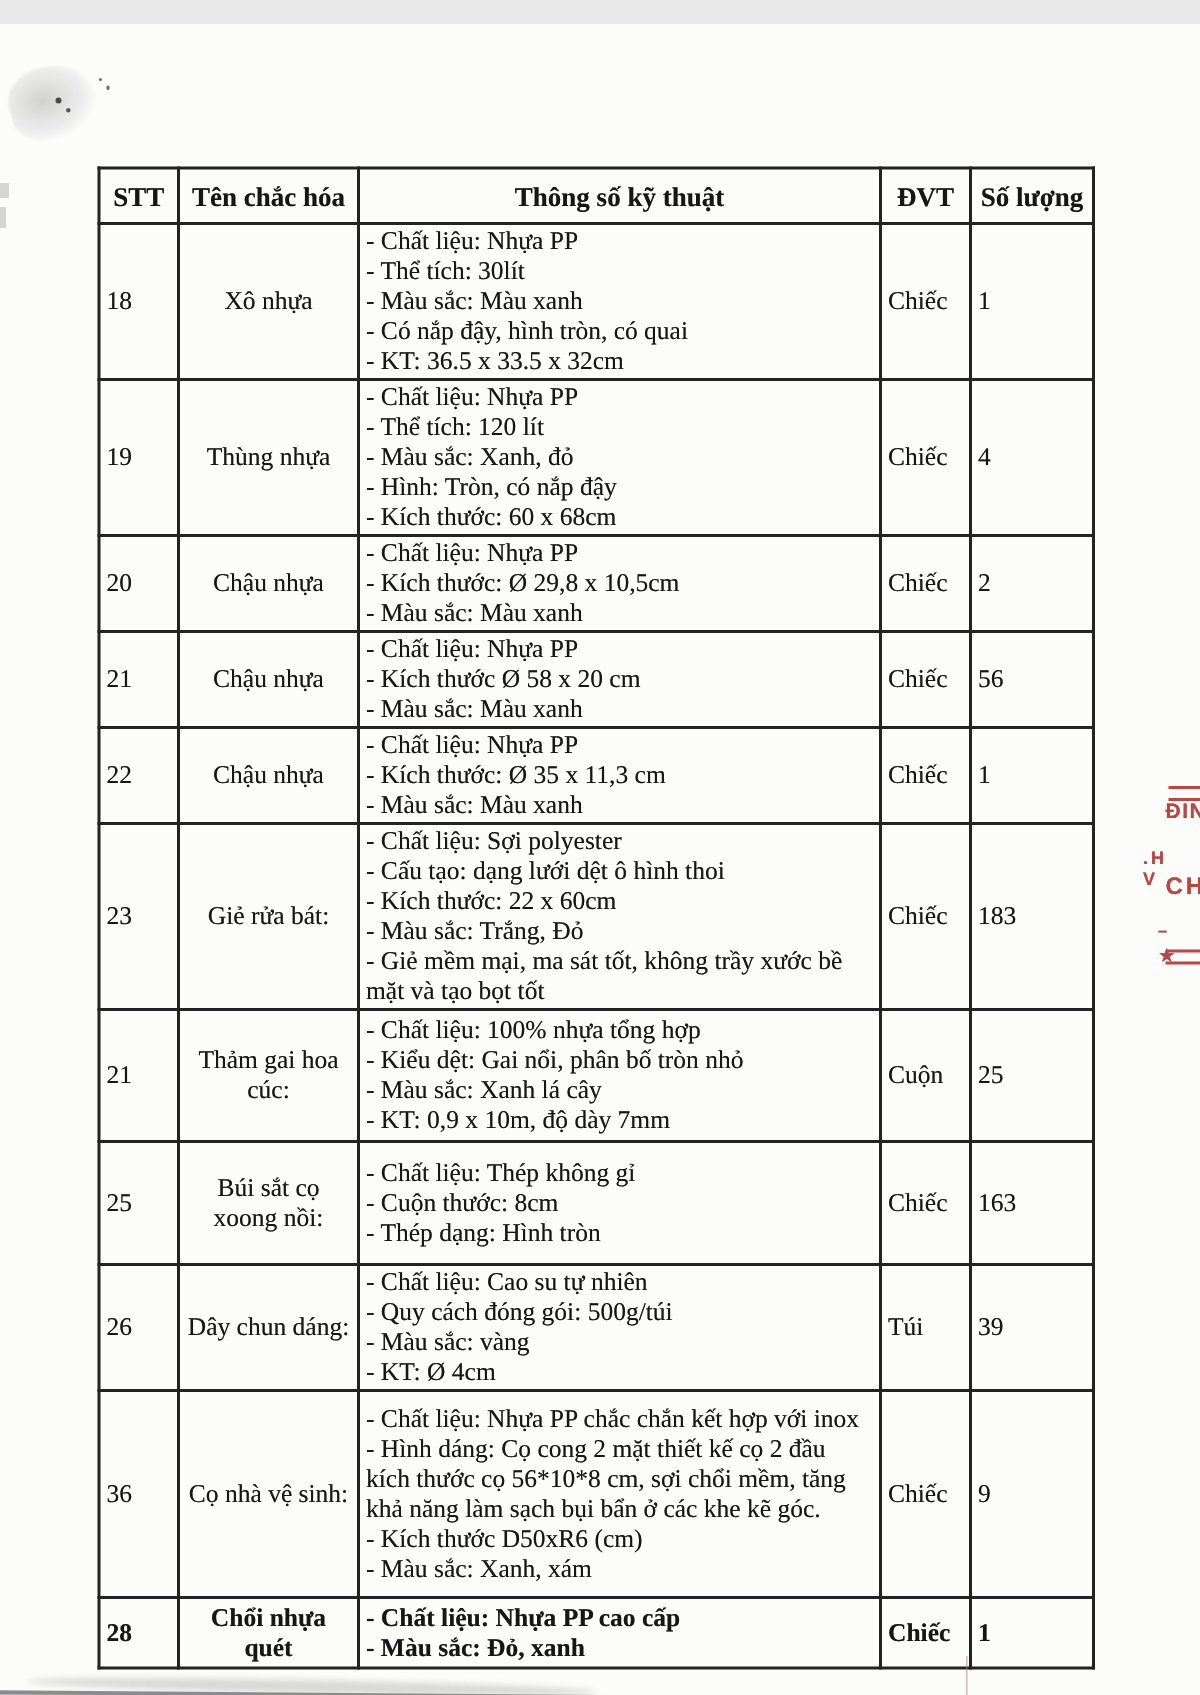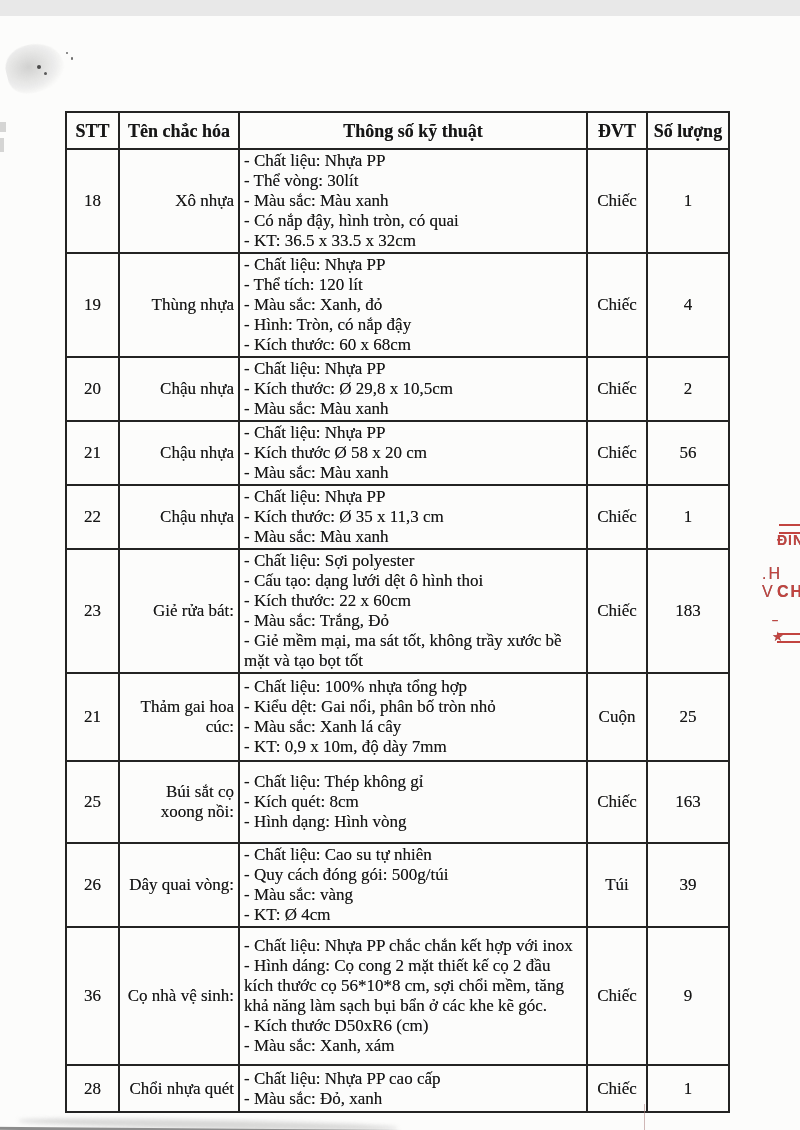--- a/index.html
+++ b/index.html
@@ -17,33 +17,33 @@
   }
   table.spec th,table.spec td{
     border:2px solid #232323;
     padding:1px 4px;
     vertical-align:middle;
     overflow:hidden;
   }
   table.spec th{
     font-size:18px;font-weight:bold;text-align:center;height:31px;padding:2px;
   }
-  td.c-stt,td.c-unit,td.c-qty{text-align:center;}
-  td.c-name{text-align:right;padding-left:7px;padding-right:4px;}
+  td.c-stt,td.c-unit,td.c-qty{}
+  td.c-name{text-align:center;padding-left:7px;padding-right:4px;}
   td.c-spec{text-align:left;padding-left:6px;padding-right:5px;}
   .spec-line{white-space:normal;}
   
   table.spec, .stamp{text-shadow:0 0 .4px rgba(20,20,20,.55);}
   
   .stamp{position:absolute;color:#c24440;font-family:"Liberation Sans","DejaVu Sans",sans-serif;}
   .stamp-dline{position:absolute;width:34px;height:6px;border-top:2px solid #c24440;border-bottom:2px solid #c24440;}
   .stamp-dline.top{left:779px;top:508px;}
   .stamp-dline.bot{left:777px;top:617px;}
   .stamp-small{position:absolute;left:777px;top:516px;font-size:14px;font-weight:bold;letter-spacing:1px;}
-  .stamp-big1{position:absolute;left:762px;top:549px;font-size:16px;font-weight:normal;letter-spacing:2px;}
+  .stamp-big1{position:absolute;left:762px;top:549px;font-size:12px;font-weight:bold;letter-spacing:2px;}
   .stamp-big2{position:absolute;left:777px;top:567px;font-size:16px;font-weight:bold;letter-spacing:2px;}
   .stamp-star{position:absolute;left:772px;top:598px;font-size:13px;font-weight:bold;}
   .stamp-star .dash{letter-spacing:-1px;font-size:11px;vertical-align:2px;}
   
   .smudge-blob{position:absolute;left:6px;top:28px;width:58px;height:48px;
     background:radial-gradient(ellipse at 40% 45%,rgba(110,110,110,.30),rgba(150,150,150,.14) 55%,rgba(255,255,255,0) 75%);
     border-radius:45% 55% 50% 40%;transform:rotate(-14deg);filter:blur(.6px);}
   .dot{position:absolute;background:#4a4a4a;border-radius:50%;}
   .d1{left:37px;top:49px;width:4px;height:4px;}
   .d2{left:44px;top:56px;width:3px;height:3px;background:#5a5a5a;}
@@ -89,21 +89,21 @@
         <th>ĐVT</th>
         <th>Số lượng</th>
       </tr>
     </thead>
     <tbody id="table-body">
         <tr style="height: 93px;">
           <td class="c-stt">18</td>
           <td class="c-name">Xô nhựa</td>
           <td class="c-spec">
             <div class="spec-line">- Chất liệu: Nhựa PP</div>
-            <div class="spec-line">- Thể vòng: 30lít</div>
+            <div class="spec-line">- Thể tích: 30lít</div>
             <div class="spec-line">- Màu sắc: Màu xanh</div>
             <div class="spec-line">- Có nắp đậy, hình tròn, có quai</div>
             <div class="spec-line">- KT: 36.5 x 33.5 x 32cm</div>
           </td>
           <td class="c-unit">Chiếc</td>
           <td class="c-qty">1</td>
         </tr>
         <tr style="height: 104px;">
           <td class="c-stt">19</td>
           <td class="c-name">Thùng nhựa</td>
@@ -173,29 +173,29 @@
             <div class="spec-line">- KT: 0,9 x 10m, độ dày 7mm</div>
           </td>
           <td class="c-unit">Cuộn</td>
           <td class="c-qty">25</td>
         </tr>
         <tr style="height: 82px;">
           <td class="c-stt">25</td>
           <td class="c-name">Búi sắt cọ xoong nồi:</td>
           <td class="c-spec">
             <div class="spec-line">- Chất liệu: Thép không gỉ</div>
-            <div class="spec-line">- Kích quét: 8cm</div>
-            <div class="spec-line">- Hình dạng: Hình vòng</div>
+            <div class="spec-line">- Cuộn thước: 8cm</div>
+            <div class="spec-line">- Thép dạng: Hình tròn</div>
           </td>
           <td class="c-unit">Chiếc</td>
           <td class="c-qty">163</td>
         </tr>
         <tr style="height: 82px;">
           <td class="c-stt">26</td>
-          <td class="c-name">Dây quai vòng:</td>
+          <td class="c-name">Dây chun dáng:</td>
           <td class="c-spec">
             <div class="spec-line">- Chất liệu: Cao su tự nhiên</div>
             <div class="spec-line">- Quy cách đóng gói: 500g/túi</div>
             <div class="spec-line">- Màu sắc: vàng</div>
             <div class="spec-line">- KT: Ø 4cm</div>
           </td>
           <td class="c-unit">Túi</td>
           <td class="c-qty">39</td>
         </tr>
         <tr style="height: 138px;">
@@ -203,21 +203,21 @@
           <td class="c-name">Cọ nhà vệ sinh:</td>
           <td class="c-spec">
             <div class="spec-line">- Chất liệu: Nhựa PP chắc chắn kết hợp với inox</div>
             <div class="spec-line">- Hình dáng: Cọ cong 2 mặt thiết kế cọ 2 đầu kích thước cọ 56*10*8 cm, sợi chổi mềm, tăng khả năng làm sạch bụi bẩn ở các khe kẽ góc.</div>
             <div class="spec-line">- Kích thước D50xR6 (cm)</div>
             <div class="spec-line">- Màu sắc: Xanh, xám</div>
           </td>
           <td class="c-unit">Chiếc</td>
           <td class="c-qty">9</td>
         </tr>
-        <tr style="height: 47px;">
+        <tr style="height: 47px; font-weight: bold;">
           <td class="c-stt">28</td>
           <td class="c-name">Chổi nhựa quét</td>
           <td class="c-spec">
             <div class="spec-line">- Chất liệu: Nhựa PP cao cấp</div>
             <div class="spec-line">- Màu sắc: Đỏ, xanh</div>
           </td>
           <td class="c-unit">Chiếc</td>
           <td class="c-qty">1</td>
         </tr>
       </tbody>

